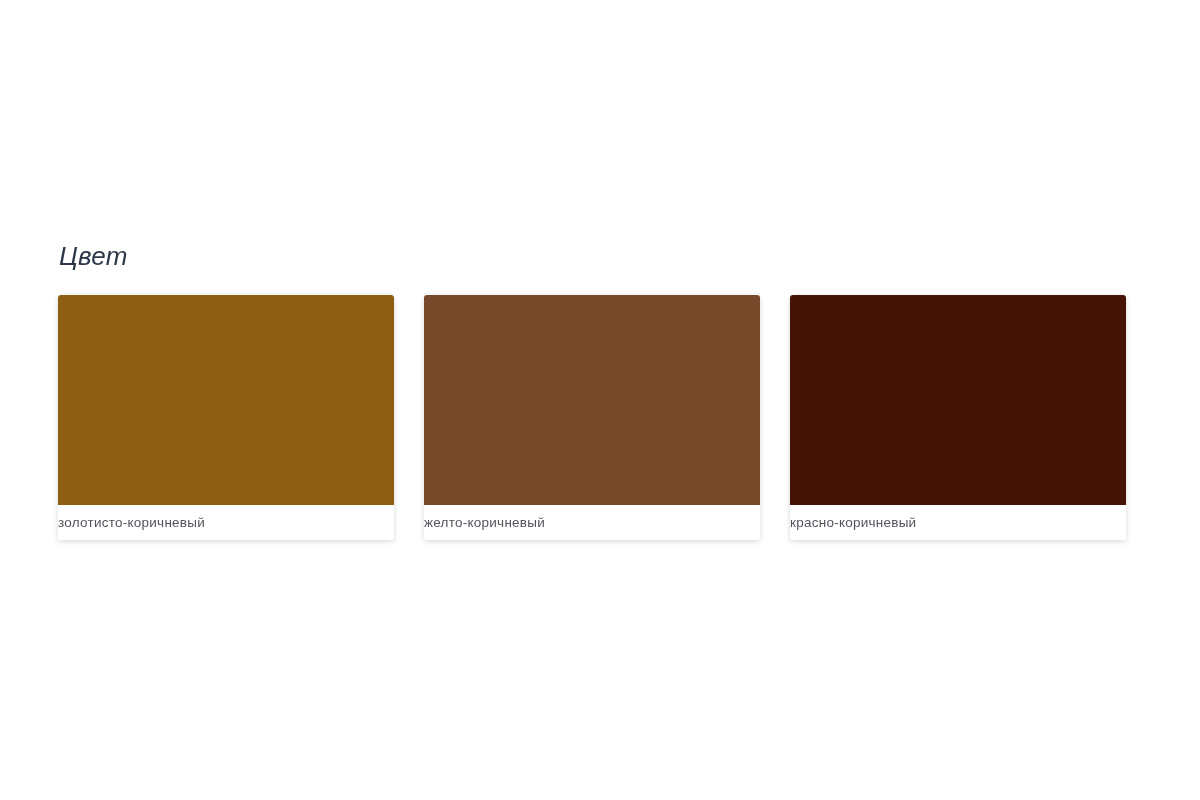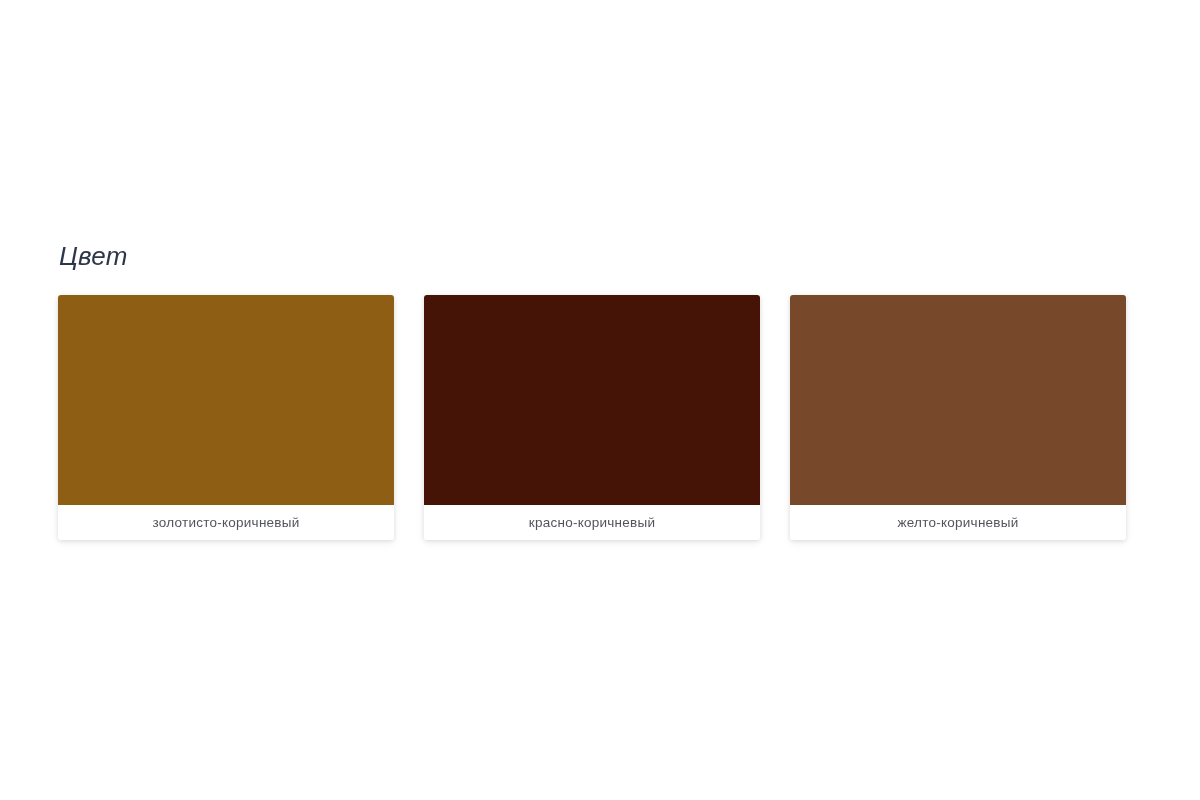--- a/index.html
+++ b/index.html
@@ -60,21 +60,21 @@
 
   .swatch-color {
     width: 100%;
     height: 210px;
     display: block;
   }
 
   .swatch-caption {
     height: 35px;
     line-height: 35px;
-    text-align: center;
+    text-align: left;
     font-size: 13.5px;
     color: #53555c;
     letter-spacing: 0.25px;
     background: #ffffff;
     white-space: nowrap;
     overflow: hidden;
   }
 </style>
 </head>
 <body style="background: rgb(255, 255, 255);">
@@ -86,24 +86,24 @@
     <h2 class="section-title">Цвет</h2>
 
     <div class="swatch-grid">
 
       <div class="swatch-card">
         <div class="swatch-color" style="background: rgb(141, 94, 19);"></div>
         <div class="swatch-caption">золотисто-коричневый</div>
       </div>
 
       <div class="swatch-card">
-        <div class="swatch-color" style="background: rgb(70, 19, 7);"></div>
-        <div class="swatch-caption">красно-коричневый</div>
+        <div class="swatch-color" style="background: rgb(119, 73, 42);"></div>
+        <div class="swatch-caption">желто-коричневый</div>
       </div>
 
       <div class="swatch-card">
-        <div class="swatch-color" style="background: rgb(119, 73, 42);"></div>
-        <div class="swatch-caption">желто-коричневый</div>
+        <div class="swatch-color" style="background: rgb(70, 19, 7);"></div>
+        <div class="swatch-caption">красно-коричневый</div>
       </div>
 
     </div>
   </div>
 </div>
 
 </body></html>

